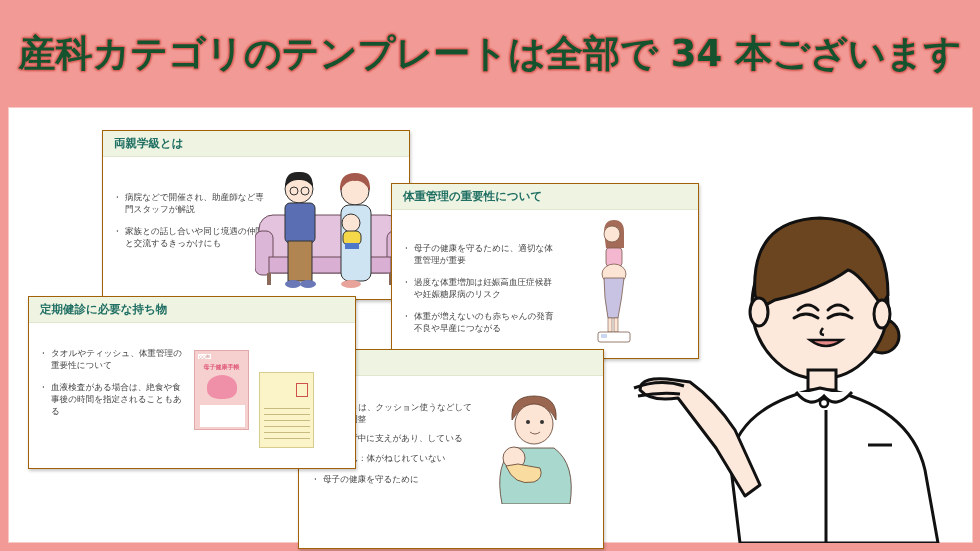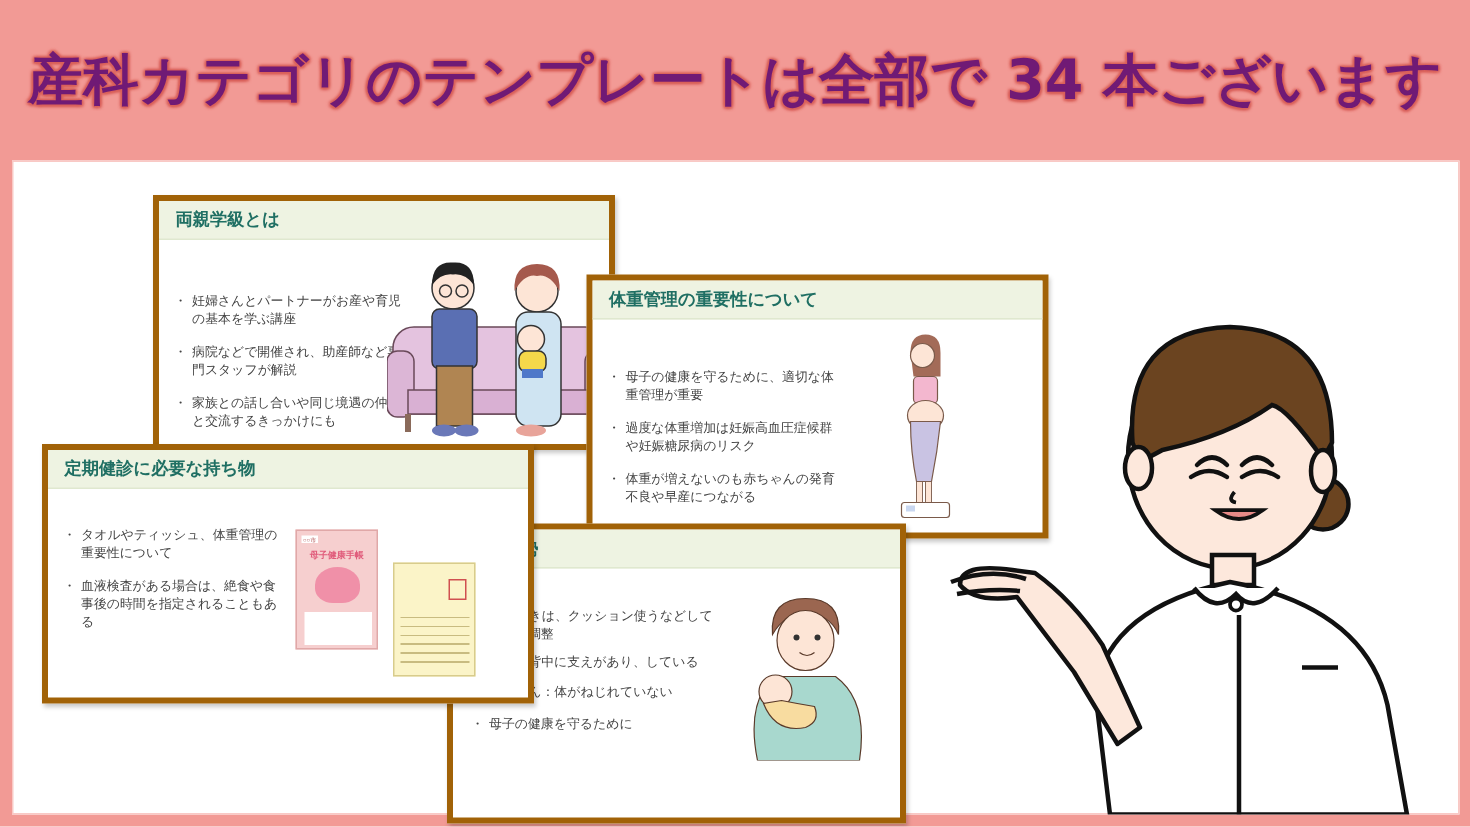--- a/index.html
+++ b/index.html
@@ -1,33 +1,32 @@
 <!DOCTYPE html>
 <html><head>
 <meta charset="utf-8">
 <style>
   * { box-sizing: border-box; margin: 0; padding: 0; }
   html, body { width: 980px; height: 551px; overflow: hidden; }
   body { background: #f29a95; font-family: "DejaVu Sans", "Liberation Sans", sans-serif; position: relative; }
   .banner-title {
     position: absolute; left: 0; top: 0; width: 980px; height: 107px;
     display: flex; align-items: center; justify-content: center;
-    color: #701a75; font-size: 37px; font-weight: bold; letter-spacing: 0px;
+    color: #14532d; font-size: 37px; font-weight: bold; letter-spacing: 0px;
     text-shadow: 0 0 2px #d9605a, 1px 1px 2px #d9605a, -1px -1px 2px #d9605a, 1px -1px 2px #d9605a, -1px 1px 2px #d9605a;
     padding-top: 1px;
   }
   .panel {
     position: absolute; left: 8px; top: 107px; width: 965px; height: 436px;
     background: #ffffff; border: 1px solid #f9c9c5;
   }
   .card {
-    position: absolute; background: #ffffff; border: 4px solid #a16207;
+    position: absolute; background: #ffffff; border: 1px solid #a16207;
     box-shadow: 1px 2px 3px rgba(0,0,0,0.22);
     overflow: hidden;
-    font-family: Liberation Serif, serif;
   }
   .card-header {
     height: 26px; background: #eef3e2; border-bottom: 1px solid #dfe8cf;
     display: flex; align-items: center; padding-left: 11px;
     color: #1f6f63; font-weight: bold; font-size: 11.5px;
   }
   .card-body { position: relative; }
   .bullets { position: absolute; list-style: none; font-size: 8.6px; color: #444; line-height: 12px; }
   .bullets li { position: relative; padding-left: 10px; margin-bottom: 10px; }
   .bullets li::before { content: "・"; position: absolute; left: -2px; top: 0; }
@@ -38,21 +37,20 @@
 <body>
 
 <div class="banner-title">産科カテゴリのテンプレートは全部で 34 本ございます</div>
 
 <div class="panel"></div>
 
 <div class="card" style="left:102px; top:130px; width:308px; height:170px; z-index:1;">
   <div class="card-header">両親学級とは</div>
   <div class="card-body" style="height:141px;">
     <ul class="bullets" style="left:12px; top:34px; width:150px;">
-      <li>妊婦さんとパートナーがお産や育児の基本を学ぶ講座</li>
       <li>病院などで開催され、助産師など専門スタッフが解説</li>
       <li>家族との話し合いや同じ境遇の仲間と交流するきっかけにも</li>
     </ul>
     <svg class="illus" style="left:152px; top:10px;" width="150" height="130" viewBox="0 0 150 130">
 
       <rect x="4" y="48" width="142" height="58" rx="14" fill="#e4c3df" stroke="#6a4a5a" stroke-width="1"></rect>
       <rect x="0" y="64" width="18" height="44" rx="7" fill="#dcb6d6" stroke="#6a4a5a" stroke-width="1"></rect>
       <rect x="132" y="64" width="18" height="44" rx="7" fill="#dcb6d6" stroke="#6a4a5a" stroke-width="1"></rect>
       <rect x="14" y="90" width="122" height="16" fill="#d9b0d3" stroke="#6a4a5a" stroke-width="1"></rect>
       <rect x="12" y="106" width="4" height="12" fill="#8a6a5a"></rect>

